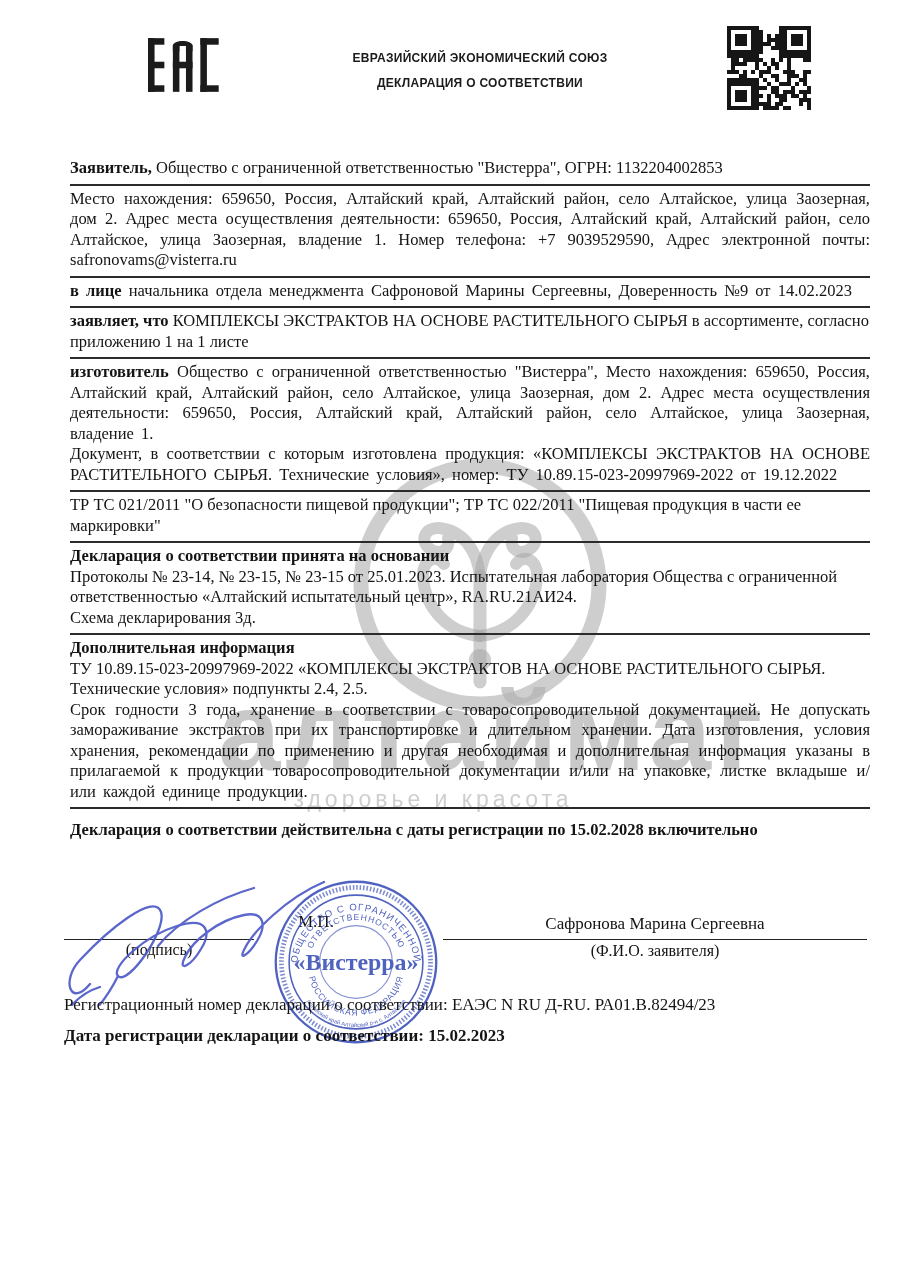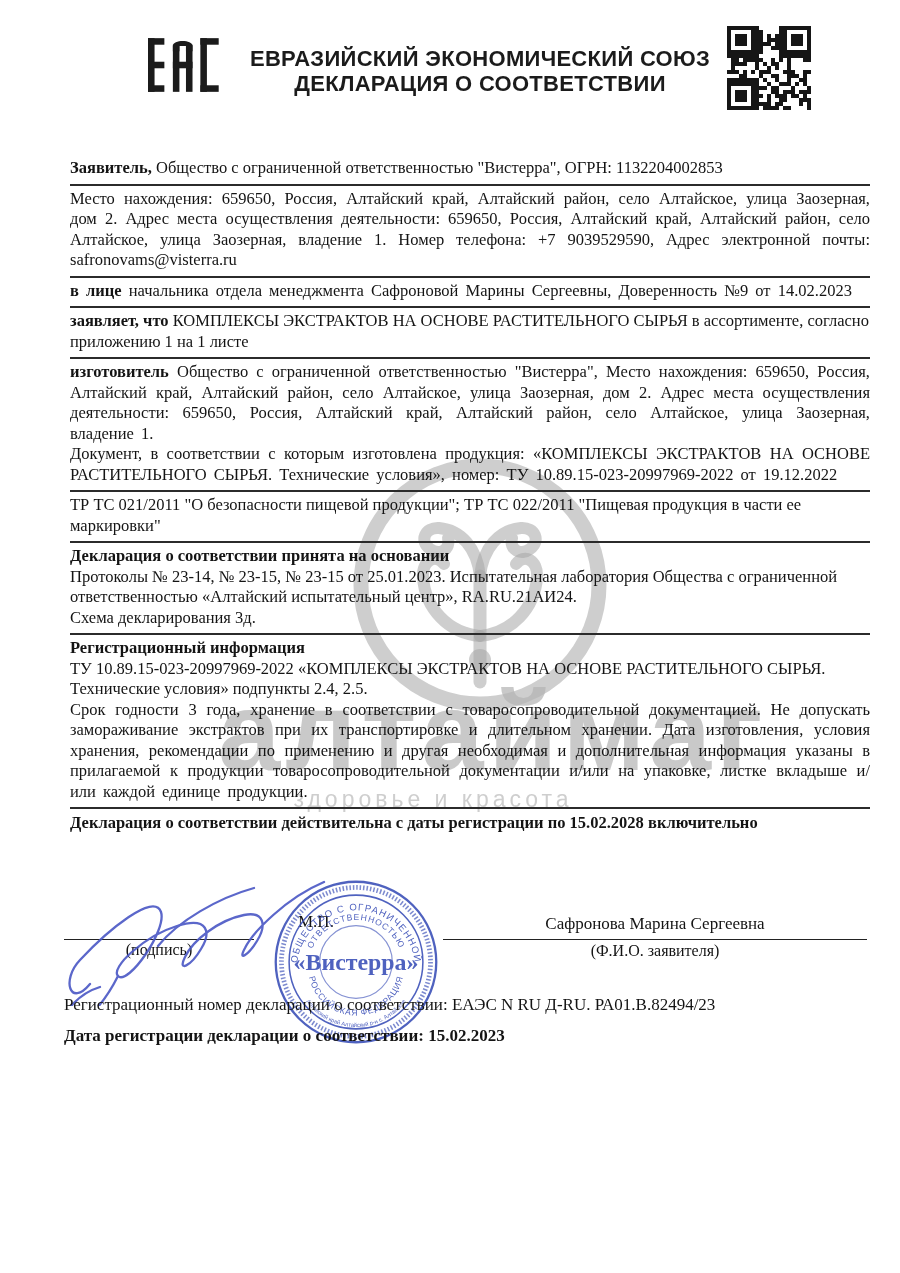--- a/index.html
+++ b/index.html
@@ -2,21 +2,21 @@
 <html><head>
 <meta charset="utf-8">
 <style>
   html,body{margin:0;padding:0;background:#888;}
   .page{position:relative;width:900px;height:1273px;background:#ffffff;margin:0 auto;
         font-family:"Liberation Serif",serif;color:#141414;overflow:hidden;}
 
   
   .eac-logo{position:absolute;left:148px;top:32px;}
   .doc-title{position:absolute;left:240px;top:46px;width:480px;text-align:center;
-             font-family:"Liberation Sans",sans-serif;font-weight:bold;font-size:22px;
+             font-family:"Liberation Sans",sans-serif;font-weight:bold;font-size:12px;
              line-height:25px;color:#1b1b1b;letter-spacing:.3px;}
   .qr{position:absolute;left:727px;top:26px;}
 
   
   .wm{position:absolute;z-index:0;pointer-events:none;}
   .wm-logo{left:345px;top:450px;}
   .wm-big{left:218px;top:676px;width:680px;font-family:"Liberation Sans",sans-serif;
           font-weight:bold;font-size:112px;line-height:112px;letter-spacing:5px;
           color:#b5b5b5;opacity:.72;}
   .wm-small{left:268px;top:786px;width:330px;text-align:center;
@@ -25,21 +25,21 @@
 
   
   .main{position:absolute;left:64px;top:155px;width:806px;z-index:1;
         font-size:16.5px;line-height:20.5px;}
   .sec{border-bottom:2px solid #2b2b2b;padding:3px 0 5px 0;margin-left:6px;}
   .sec:last-child{border-bottom:none;}
   .sec p{margin:0;}
   .just{text-align:justify;word-spacing:3px;}
   .lbl{font-weight:bold;}
   .hdr{font-weight:bold;}
-  .validity{font-weight:bold;padding-top:4px;}
+  .validity{font-weight:bold;padding-top:11px;}
 
   
   .sig-svg{position:absolute;left:58px;top:876px;z-index:3;}
   .sig-line{position:absolute;left:64px;top:939px;width:190px;border-top:1.6px solid #222;z-index:1;}
   .sig-caption{position:absolute;left:92px;top:941px;width:134px;text-align:center;font-size:16px;z-index:1;}
   .mp{position:absolute;left:298px;top:912px;font-size:17px;z-index:2;}
   .stamp{position:absolute;left:270px;top:876px;z-index:3;opacity:.92;}
   .fio-name{position:absolute;left:445px;top:914px;width:420px;text-align:center;font-size:17px;z-index:1;}
   .fio-line{position:absolute;left:443px;top:939px;width:424px;border-top:1.6px solid #222;z-index:1;}
   .fio-caption{position:absolute;left:445px;top:942px;width:420px;text-align:center;font-size:16px;z-index:1;}
@@ -243,21 +243,21 @@
       <p>ТР ТС 021/2011 "О безопасности пищевой продукции"; ТР ТС 022/2011 "Пищевая продукция в части ее маркировки"</p>
     </div>
 
     <div class="sec">
       <p class="hdr">Декларация о соответствии принята на основании</p>
       <p>Протоколы № 23-14, № 23-15,  № 23-15 от 25.01.2023.  Испытательная лаборатория Общества с ограниченной ответственностью «Алтайский испытательный центр», RA.RU.21АИ24.</p>
       <p>Схема декларирования 3д.</p>
     </div>
 
     <div class="sec">
-      <p class="hdr">Регистрационный информация</p>
+      <p class="hdr">Дополнительная информация</p>
       <p>ТУ 10.89.15-023-20997969-2022 «КОМПЛЕКСЫ ЭКСТРАКТОВ НА ОСНОВЕ РАСТИТЕЛЬНОГО СЫРЬЯ.  Технические условия» подпункты 2.4, 2.5.</p>
       <p class="just">Срок годности 3 года, хранение в соответствии с товаросопроводительной документацией. Не допускать замораживание экстрактов при их транспортировке и длительном хранении.  Дата изготовления,  условия хранения, рекомендации по применению и другая  необходимая и дополнительная информация указаны в прилагаемой к продукции товаросопроводительной документации и/или на упаковке, листке вкладыше и/или каждой единице продукции.</p>
     </div>
 
     <div class="sec validity">Декларация о соответствии действительна с даты регистрации по 15.02.2028 включительно</div>
   </div>
 
   <svg class="sig-svg" width="290" height="130" viewBox="0 0 290 130" fill="none">
     <g stroke="#4a57c5" stroke-width="2.3" stroke-linecap="round" opacity="0.9">
       <path d="M32,108 C12,132 3,104 22,84 C50,54 96,16 103,36 C109,54 70,110 60,100 C52,92 86,60 119,50 C151,40 153,57 143,73 C133,90 119,97 127,81 C135,64 161,44 186,39 C206,35 209,49 199,65 C191,78 179,87 187,72 C195,56 228,22 266,6"></path>

